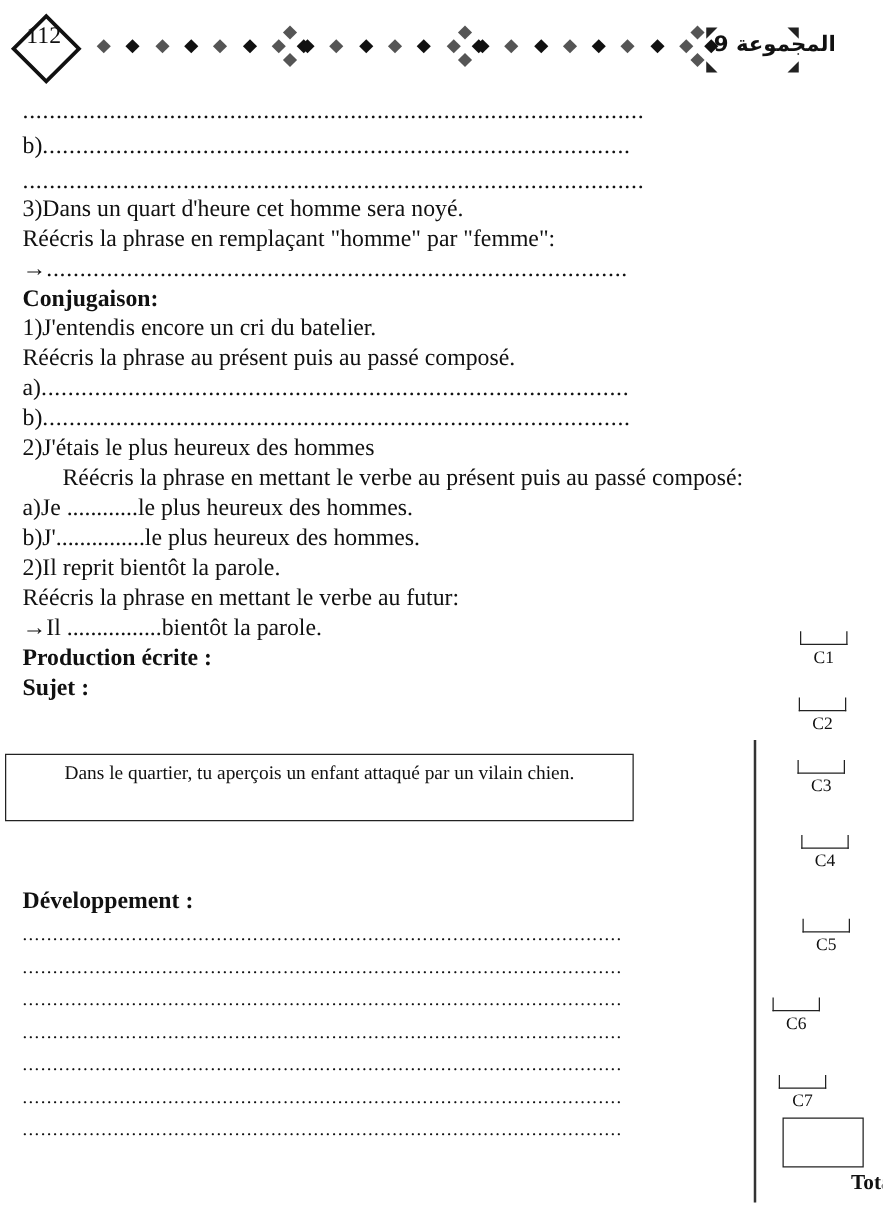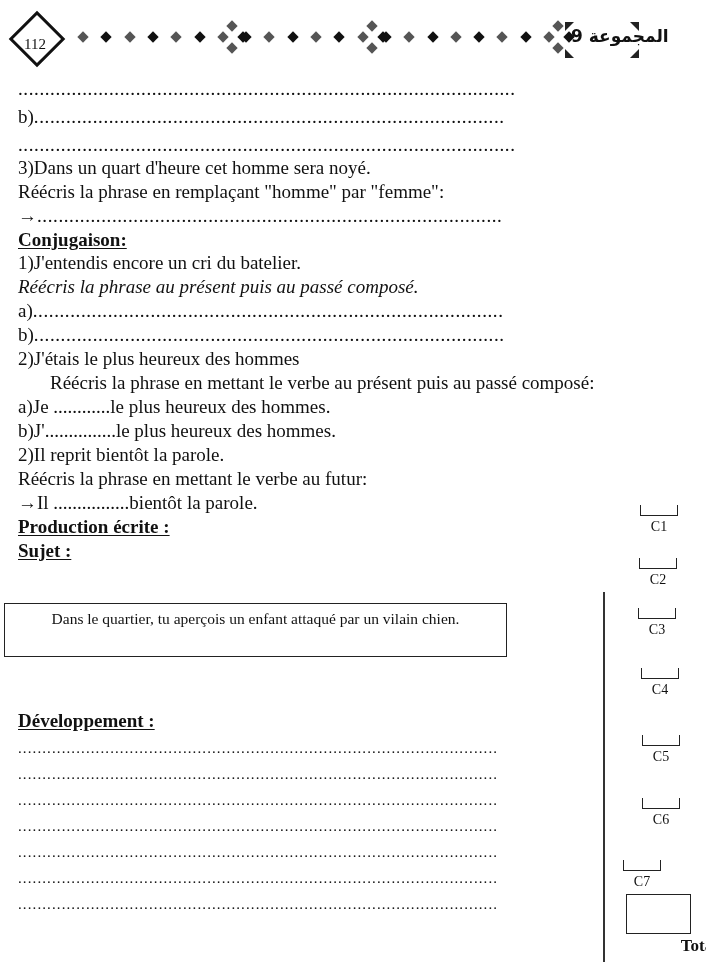--- a/index.html
+++ b/index.html
@@ -4,31 +4,31 @@
 <style>
   html, body { margin: 0; padding: 0; background: #ffffff; }
   body {
     width: 706px; height: 974px; position: relative; overflow: hidden;
     font-family: "Liberation Serif", "DejaVu Serif", serif;
     color: #111; font-size: 19px;
   }
   .abs { position: absolute; }
   .line { position: absolute; left: 18px; white-space: nowrap; line-height: 22px; font-size: 19px; }
   .dots { letter-spacing: 0.6px; }
-  .heading { font-weight: bold; text-decoration: underline; text-underline-offset: 2px; }
+  .heading { font-weight: bold; text-underline-offset: 2px; }
 
   
   #page-badge { left: 12px; top: 14px; width: 46px; height: 46px; }
   #page-badge .diamond {
     position: absolute; left: 5px; top: 5px; width: 34px; height: 34px;
     border: 3px solid #111; transform: rotate(45deg); background: #fff;
   }
   #page-badge .num {
-    position: absolute; left: 0; top: 22px; width: 46px; text-align: center;
-    font-size: 15px; font-family: "Liberation Serif", serif;
+    position: absolute; left: 0; top: 4px; width: 46px; text-align: center;
+    font-size: 19px; font-family: "Liberation Serif", serif;
   }
   .orn { position: absolute; width: 8px; height: 8px; transform: rotate(45deg); }
   .orn.dark { background: #111; }
   .orn.grey { background: #555; }
 
   #group-label { left: 565px; top: 22px; width: 74px; height: 36px; }
   #group-label .txt {
     position: absolute; left: 6px; top: 4px; font-family: "DejaVu Sans", sans-serif;
     font-weight: bold; font-size: 17px; direction: rtl; white-space: nowrap;
   }
@@ -78,21 +78,21 @@
   <span></span><span class="dots">.............................................................................................</span>
 </div>
 <div class="line" style="top:157px;">3)Dans un quart d'heure cet homme sera noyé.</div>
 <div class="line" style="top:181px;">Réécris la phrase en remplaçant "homme" par "femme":</div>
 <div class="line" style="top:205px;">
   <span>→</span><span class="dots">.......................................................................................</span>
 </div>
 
 <div class="line heading" style="top:229px;">Conjugaison:</div>
 <div class="line" style="top:252px;">1)J'entendis encore un cri du batelier.</div>
-<div class="line" style="top:276px;font-style:italic;">Réécris la phrase au présent puis au passé composé.</div>
+<div class="line" style="top:276px;">Réécris la phrase au présent puis au passé composé.</div>
 <div class="line" style="top:300px;">
   <span>a)</span><span class="dots">........................................................................................</span>
 </div>
 <div class="line" style="top:324px;">
   <span>b)</span><span class="dots">........................................................................................</span>
 </div>
 <div class="line" style="top:348px;">2)J'étais le plus heureux des hommes</div>
 <div class="line" style="top:372px;margin-left:32px;">Réécris la phrase en mettant le verbe au présent puis au passé composé:</div>
 <div class="line" style="top:396px;">a)Je ............le plus heureux des hommes.</div>
 <div class="line" style="top:420px;">b)J'...............le plus heureux des hommes.</div>
@@ -134,21 +134,21 @@
       <div class="lbl">C3</div>
     </div>
     <div class="crit" style="top: 668px; left: 640px;">
       <div class="bracket"></div>
       <div class="lbl">C4</div>
     </div>
     <div class="crit" style="top: 735px; left: 641px;">
       <div class="bracket"></div>
       <div class="lbl">C5</div>
     </div>
-    <div class="crit" style="top: 798px; left: 641px; text-align: center;">
+    <div class="crit" style="top: 798px; left: 617px; text-align: center;">
       <div class="bracket"></div>
       <div class="lbl">C6</div>
     </div>
     <div class="crit" style="top: 860px; left: 622px;">
       <div class="bracket"></div>
       <div class="lbl">C7</div>
     </div>
   </div>
 <div id="total-box" class="abs"></div>
 <div id="total-label" class="abs">Total</div>

